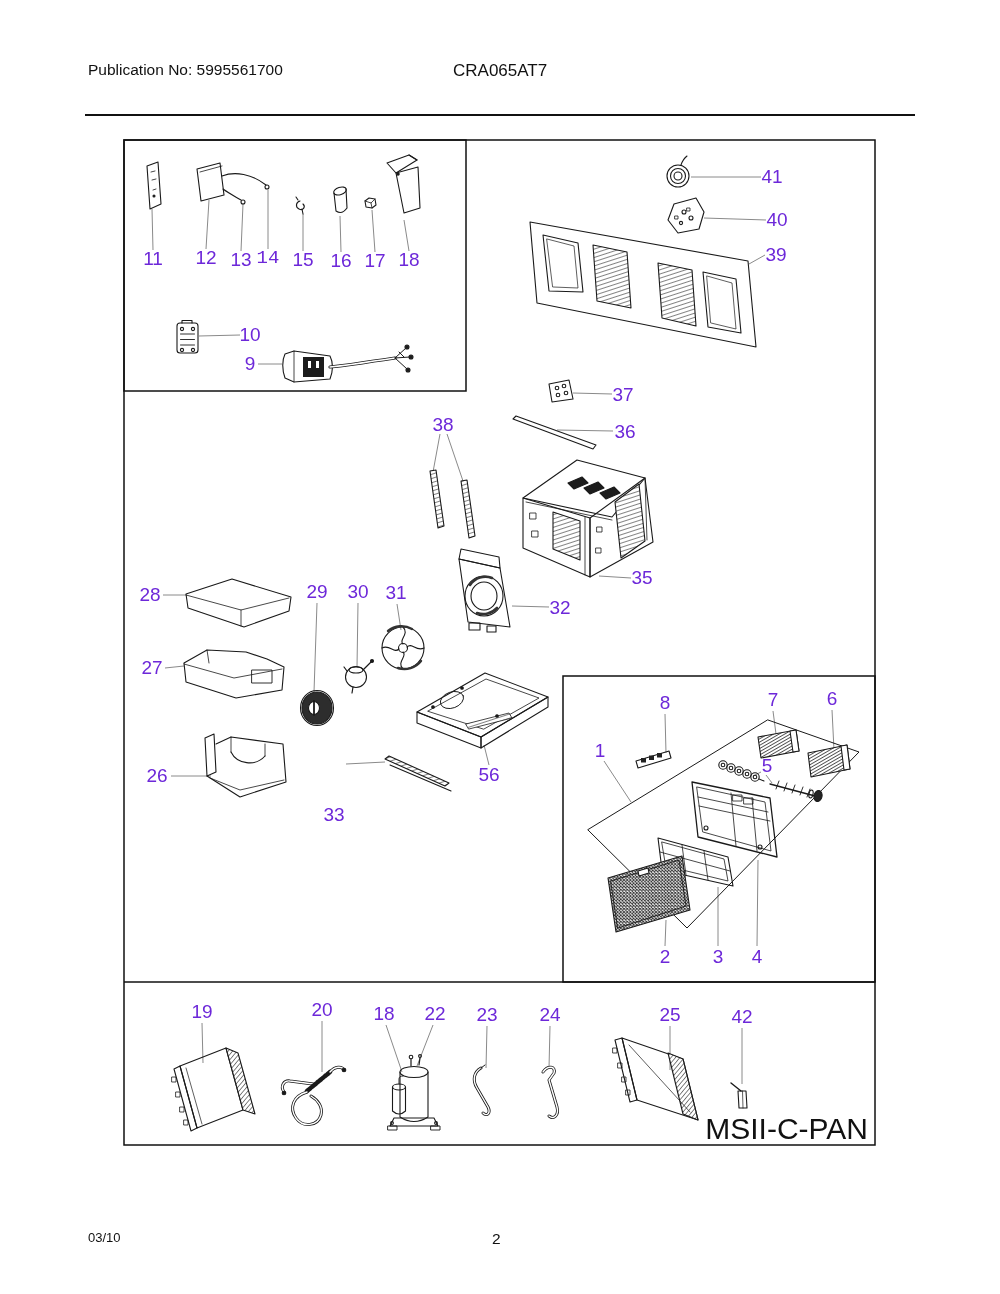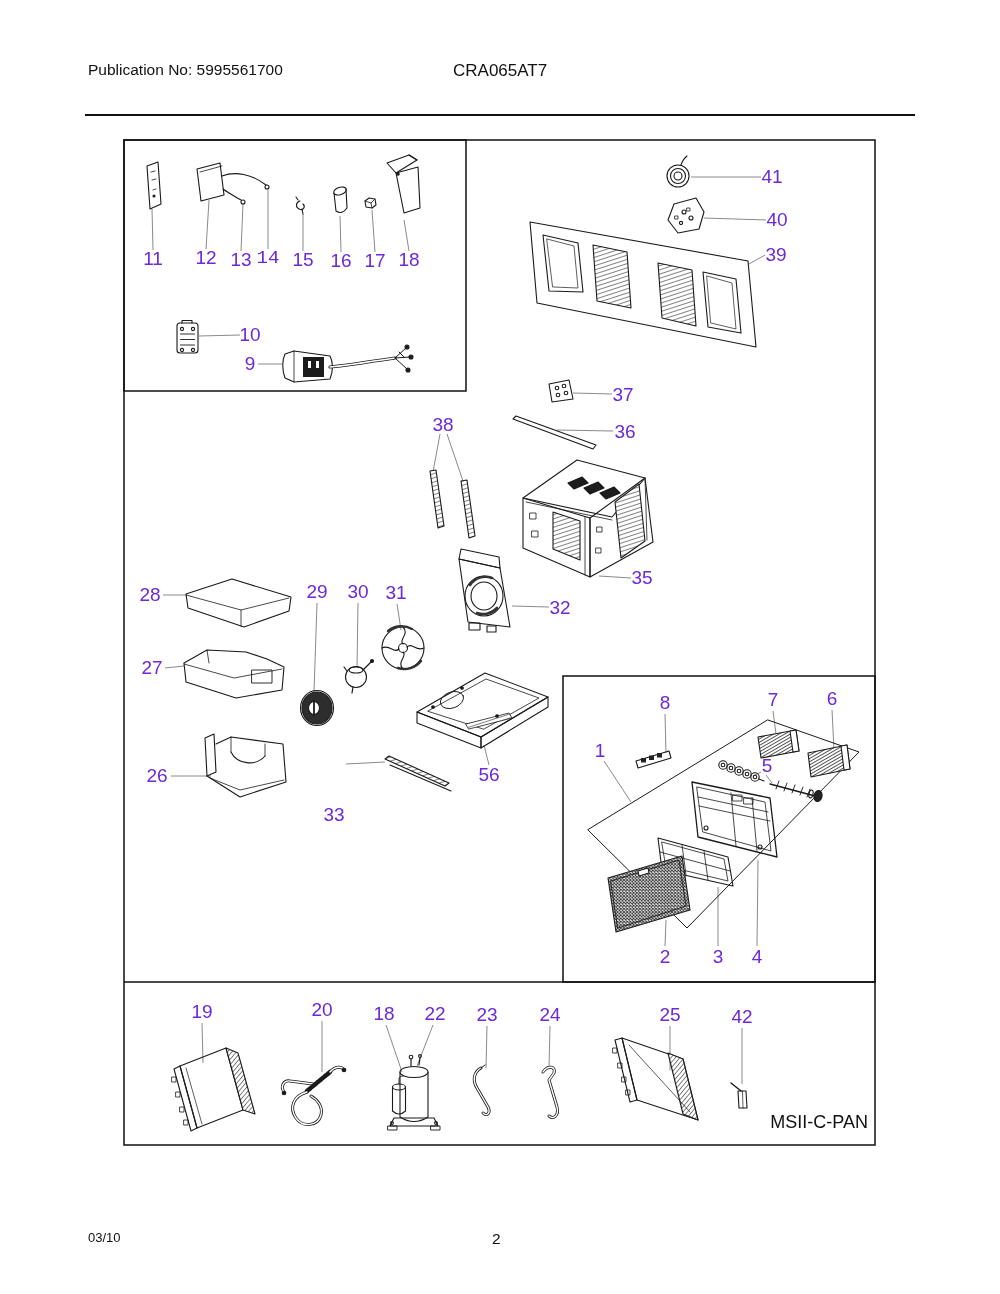--- a/index.html
+++ b/index.html
@@ -6,21 +6,21 @@
   .page{position:relative;width:1000px;height:1294px;background:#fff;overflow:hidden;
         font-family:"Liberation Sans",sans-serif;color:#111;}
   .abs{position:absolute;white-space:nowrap;}
   .hdr-pub{left:88px;top:61px;font-size:15.5px;}
   .hdr-model{left:453px;top:61px;font-size:17px;}
   .hdr-title{left:500px;top:96px;font-size:17px;transform:translateX(-50%);letter-spacing:.3px;}
   svg.diagram{position:absolute;left:0;top:0;}
   #callouts{position:absolute;left:0;top:0;width:1000px;height:1294px;pointer-events:none;}
   .callout{position:absolute;transform:translate(-50%,-50%);font-size:19px;color:#6d28d9;
            font-family:"Liberation Sans",sans-serif;}
-  .note{right:132px;top:1112px;font-size:18px;}
+  .note{right:132px;top:1112px;font-size:30px;}
   .ftr-date{left:88px;top:1230px;font-size:13px;}
   .ftr-page{left:492px;top:1230px;font-size:15.5px;}
 </style>
 </head>
 <body>
 
 <div class="page">
 
   <div class="abs hdr-pub">Publication No: 5995561700</div>
   <div class="abs hdr-model">CRA065AT7</div>

